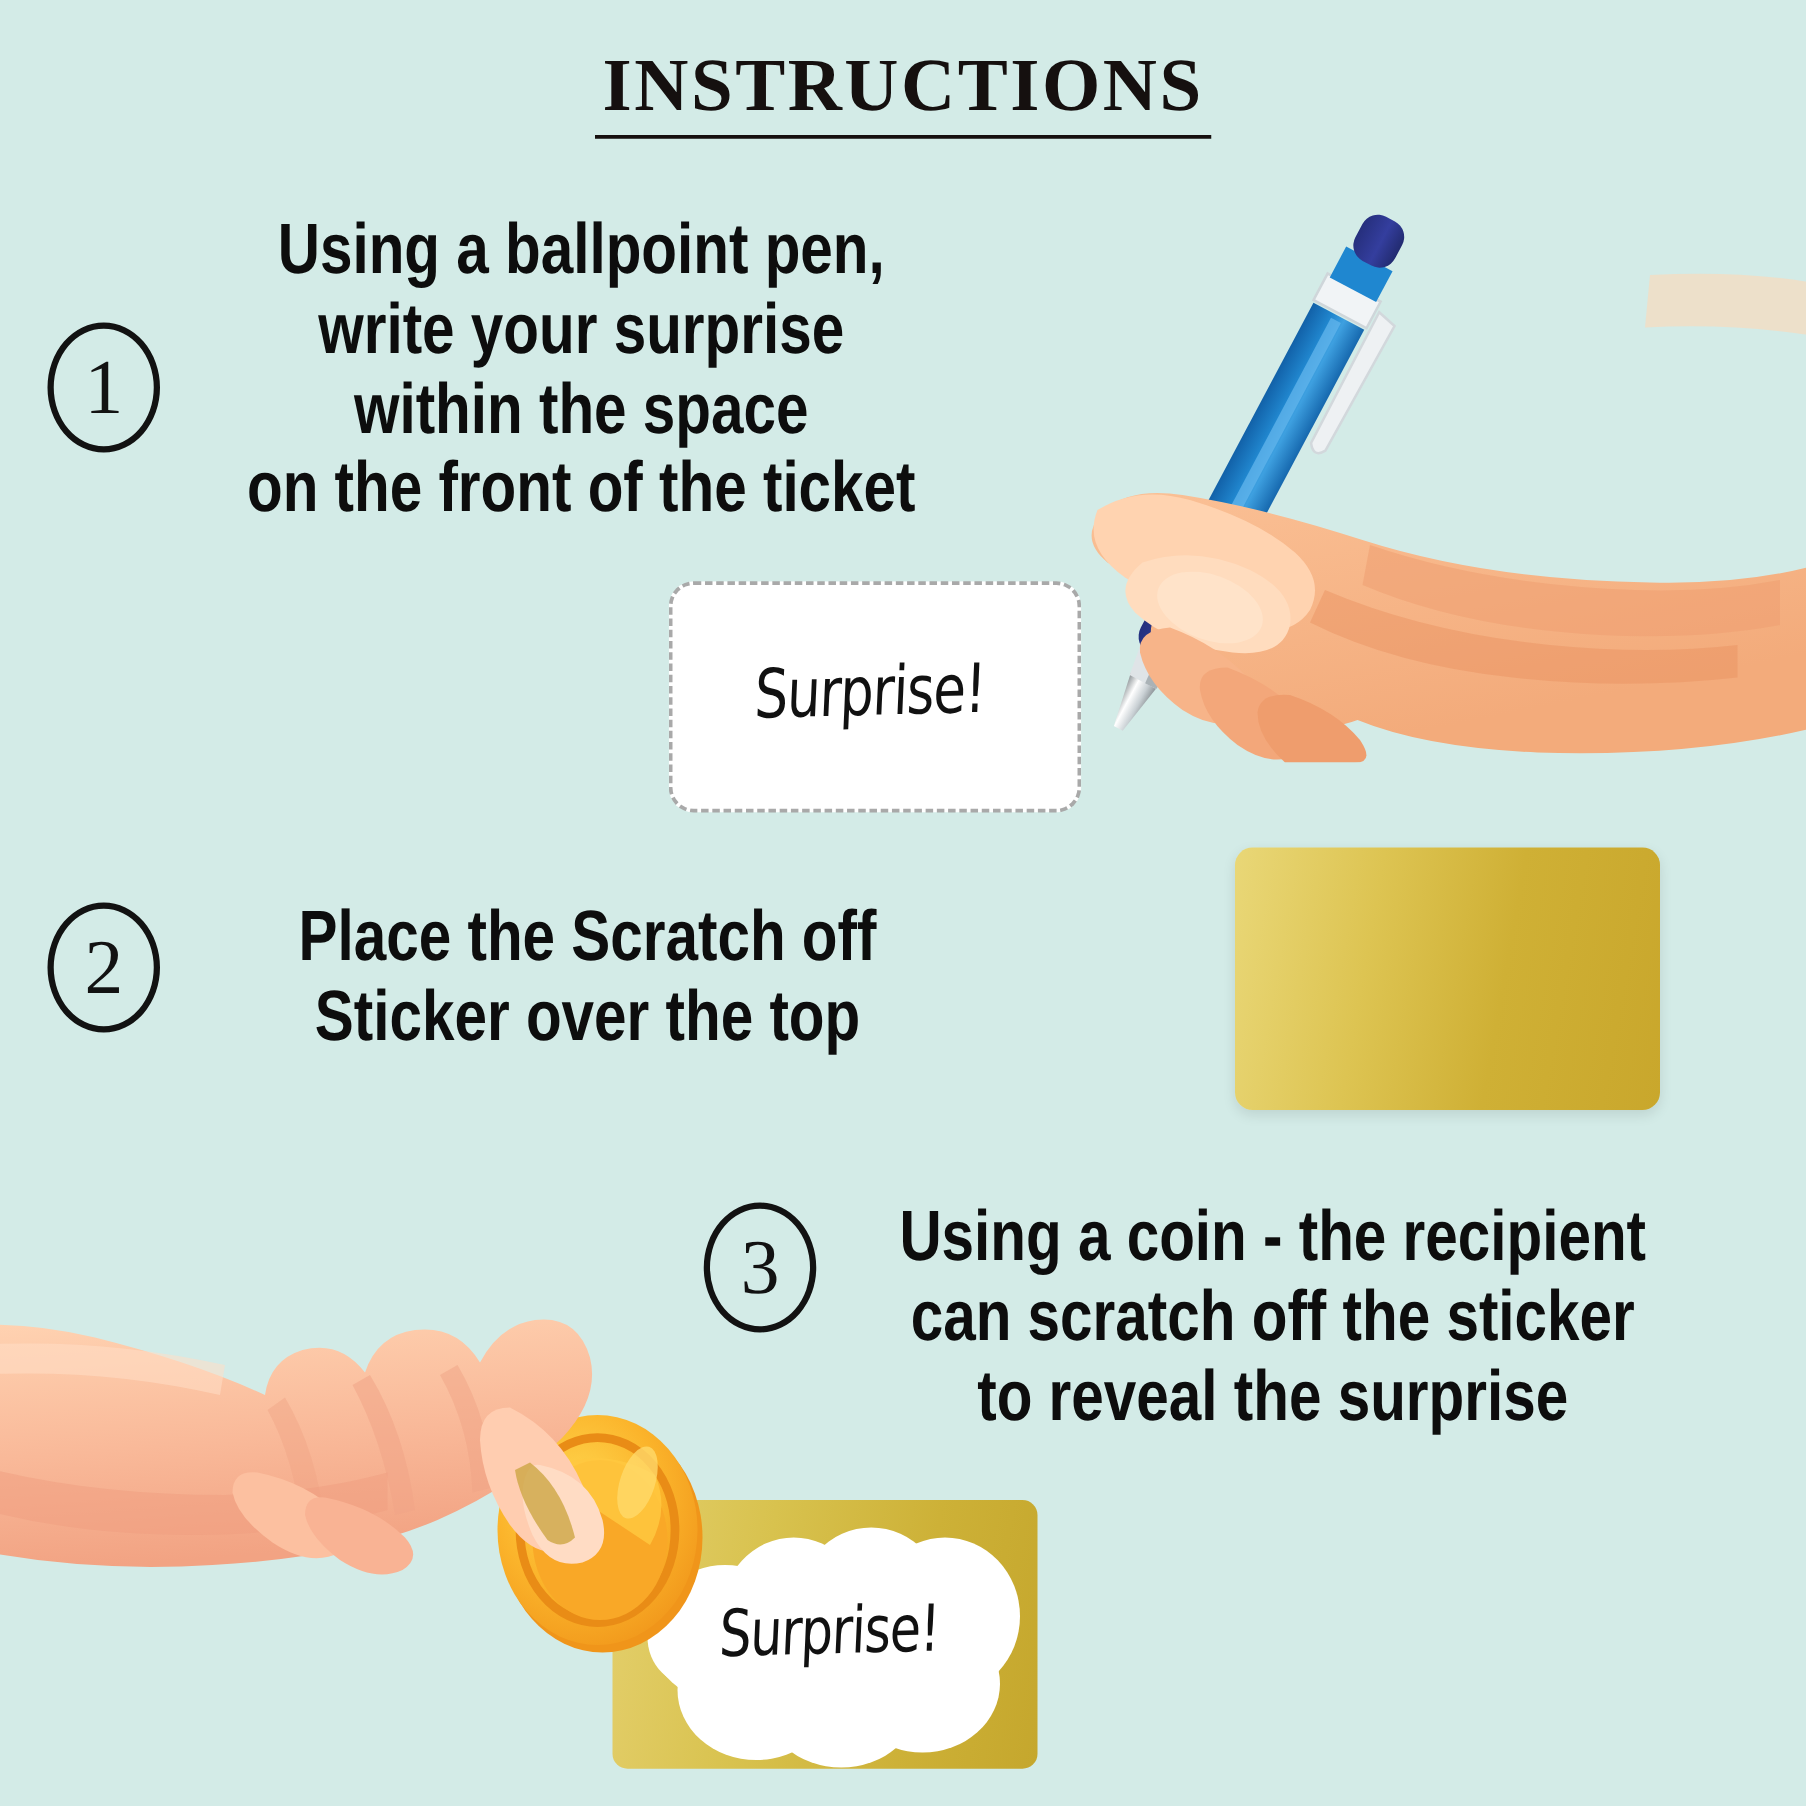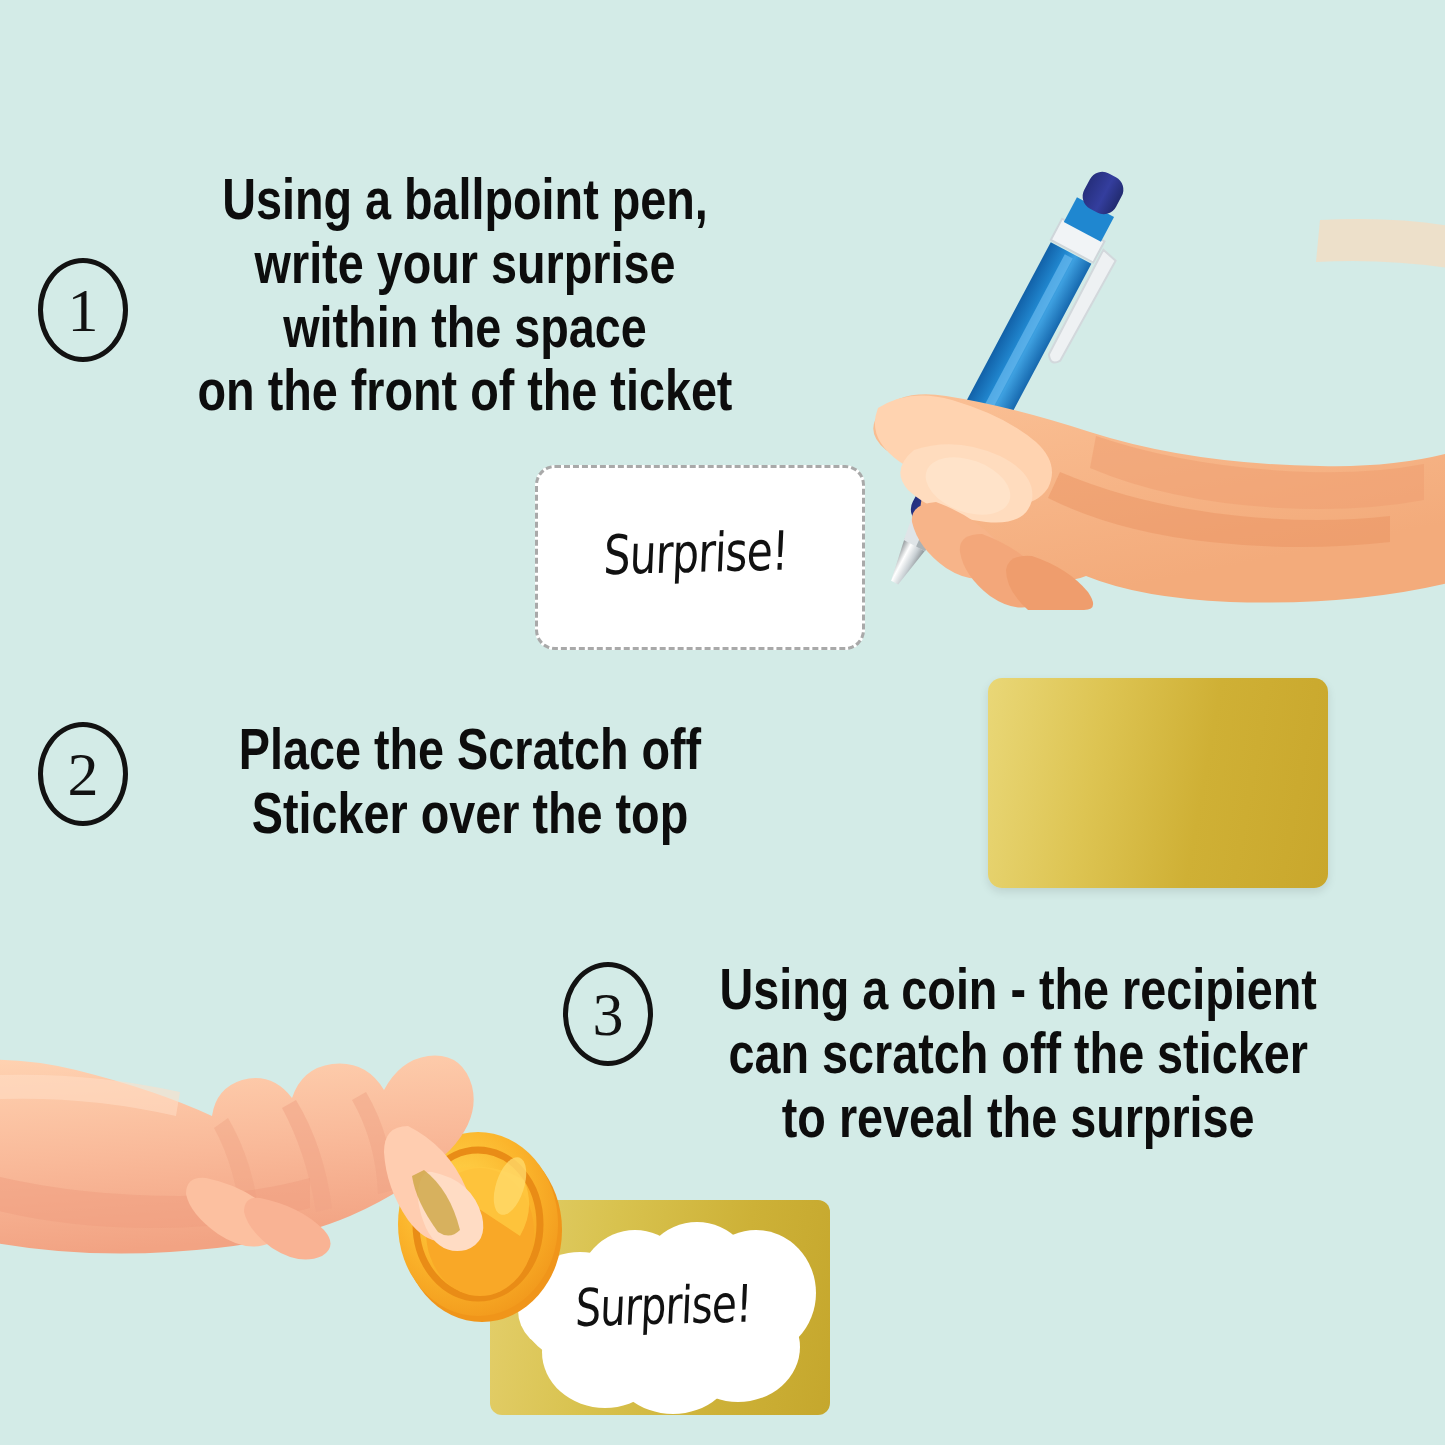--- a/index.html
+++ b/index.html
@@ -143,20 +143,23 @@
   
   .illus { position: absolute; }
   #hand-pen-wrap { left: 760px; top: 150px; }
   #hand-coin-wrap { left: -20px; top: 940px; }
 </style>
 </head>
 <body>
 
 <div id="poster">
 
+  <div id="title-block">
+    <span id="title-text">Instructions</span>
+  </div>
 
   <div class="step-num" id="step1-num">
     <span>1</span>
   </div>
   <div class="step-text" id="step1-text">Using a ballpoint pen,
 write your surprise
 within the space
 on the front of the ticket</div>
 
   <div id="ticket">

